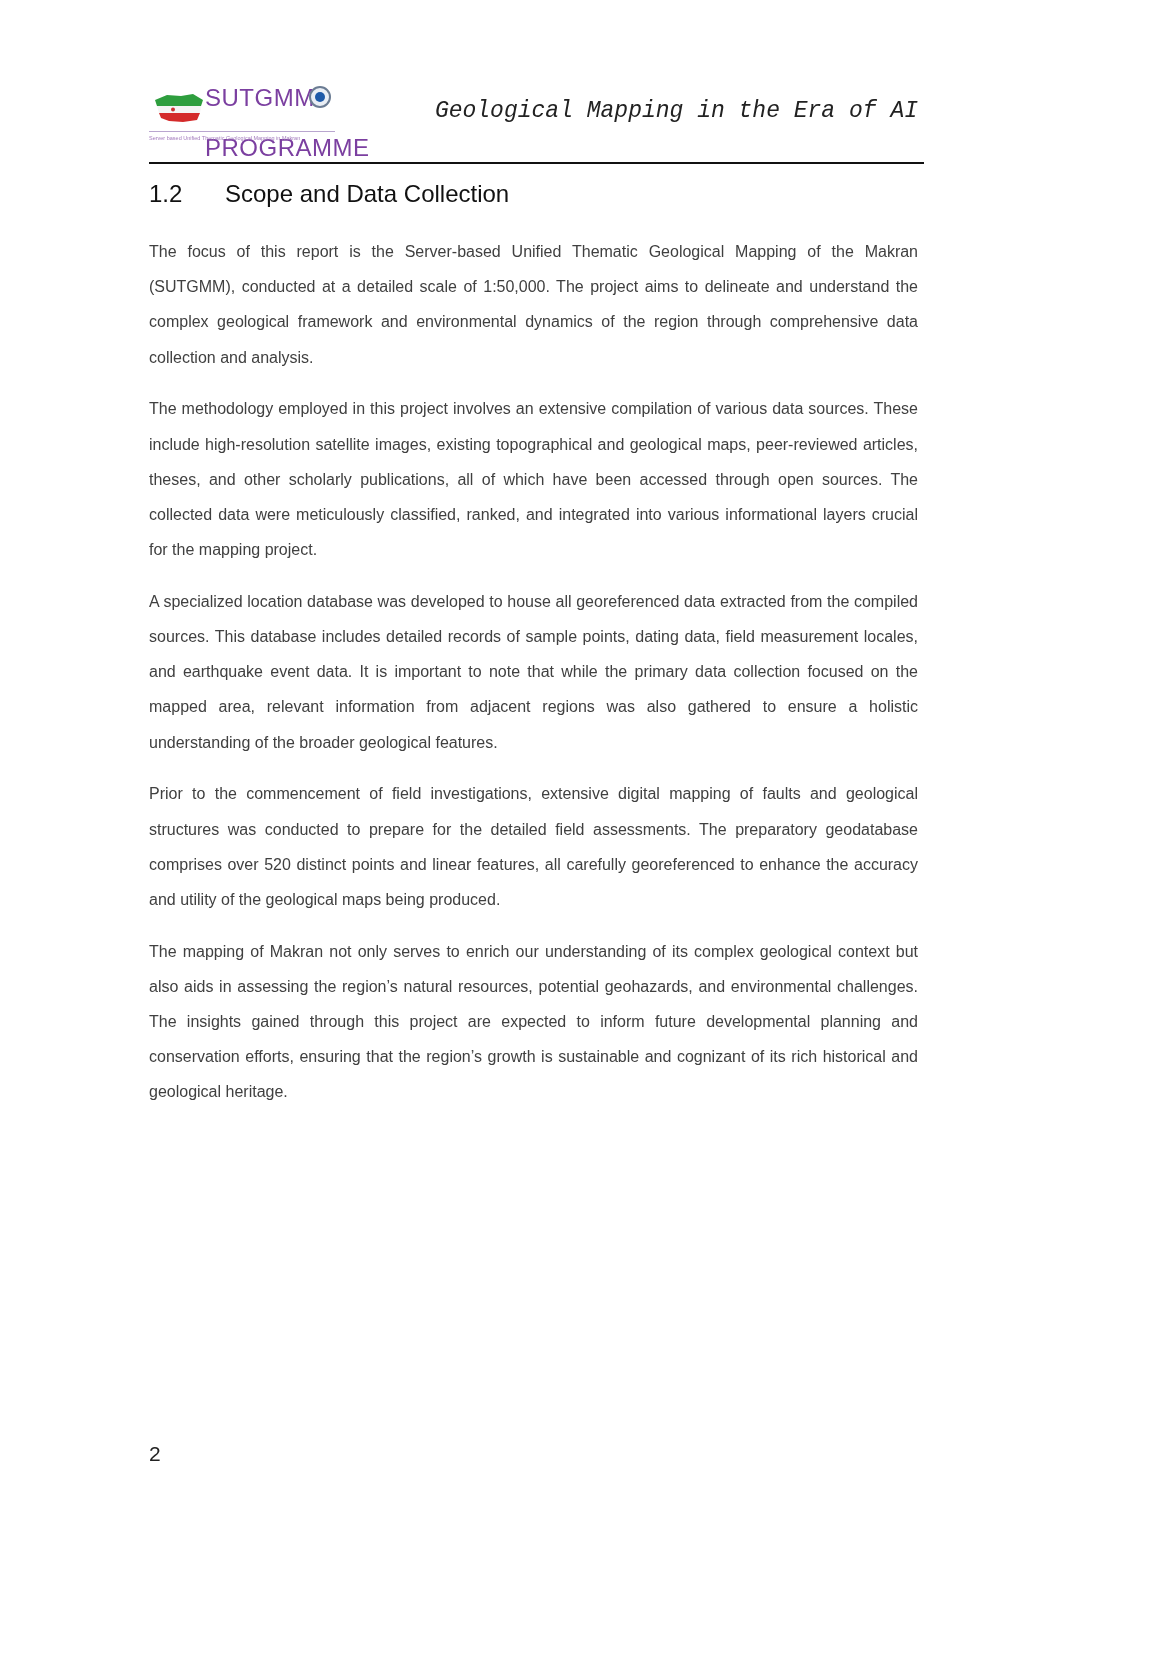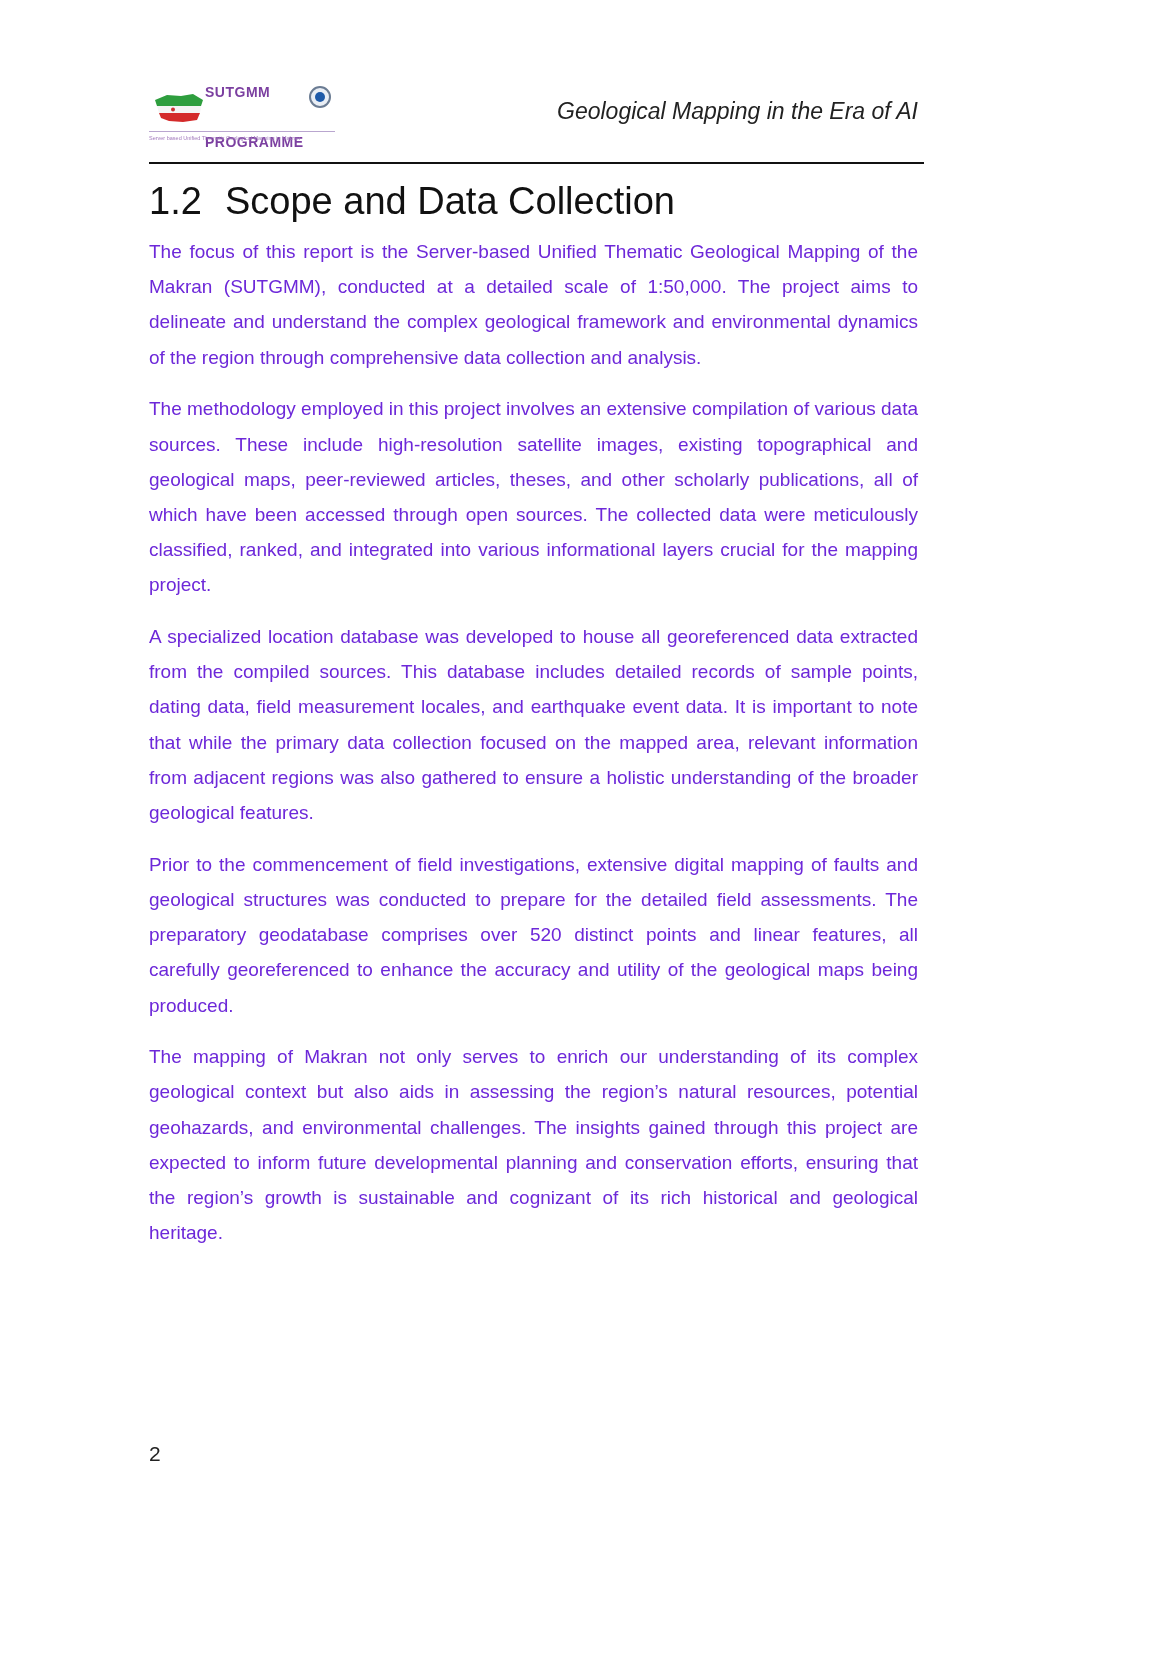--- a/index.html
+++ b/index.html
@@ -2,36 +2,36 @@
 <html><head>
 <meta charset="utf-8">
 <style>
   html, body { margin: 0; padding: 0; background: #ffffff; }
   body { width: 1166px; height: 1654px; position: relative; overflow: hidden;
          font-family: "Liberation Sans", "DejaVu Sans", sans-serif; color: #1a1a1a; }
   .header { position: absolute; left: 149px; top: 78px; width: 775px; height: 84px;
             border-bottom: 2px solid #111; }
   .logo { position: absolute; left: 0; top: 0; width: 200px; height: 76px; }
   .logo .map { position: absolute; left: 4px; top: 14px; width: 52px; height: 32px; }
-  .logo .t1, .logo .t2 { position: absolute; left: 56px; font-weight: bold; color: #7b3fa0;
-            font-size: 14px; letter-spacing: 0.5px; }
+  .logo .t1, .logo .t2 { position: absolute; left: 56px; font-weight: normal; color: #7b3fa0;
+            font-size: 24px; letter-spacing: 0.5px; }
   .logo .t1 { top: 6px; }
   .logo .t2 { top: 28px; margin-top: 28px; }
   .logo .seal { position: absolute; left: 160px; top: 8px; width: 18px; height: 18px;
             border-radius: 50%; border: 2px solid #6b7c93; background: #e9eef5; }
   .logo .seal::after { content: ""; position: absolute; left: 4px; top: 4px; width: 10px; height: 10px;
             border-radius: 50%; background: #1e5aa8; }
   .logo .rule { position: absolute; left: 0; top: 53px; width: 186px; height: 1px; background: #b9a6cf; }
   .logo .sub { position: absolute; left: 0; top: 57px; font-size: 5.5px; color: #a37bbd; white-space: nowrap; }
-  .running-title { position: absolute; right: 6px; top: 20px; font-style: italic; font-size: 23px; color: #222; }
-  .heading { position: absolute; left: 149px; top: 180px; font-size: 38px; color: #111; }
+  .running-title { position: absolute; right: 6px; top: 20px; font-style: italic; font-size: 23px; color: #222; font-family: Liberation Mono, monospace; }
+  .heading { position: absolute; left: 149px; top: 180px; font-size: 24px; color: #111; }
   .heading .num { display: inline-block; width: 76px; }
   .content { position: absolute; left: 149px; top: 234px; width: 769px; }
-  .content p { margin: 0 0 16.5px 0; font-size: 19px; line-height: 35.2px; text-align: justify;
-               color: #6d28d9; }
+  .content p { margin: 0 0 16.5px 0; font-size: 16px; line-height: 35.2px; text-align: justify;
+               color: #404040; }
   .page-number { position: absolute; left: 149px; top: 1442px; font-size: 21px; color: #222; }
 </style>
 </head>
 <body>
 
 <div class="header">
   <div class="logo">
     <svg class="map" viewBox="0 0 52 32">
       <path d="M2 8 L14 3 L28 4 L40 2 L50 8 L48 14 L4 14 Z" fill="#2e9e3e"></path>
       <path d="M4 14 L48 14 L47 21 L6 21 Z" fill="#f4f4f4"></path>

